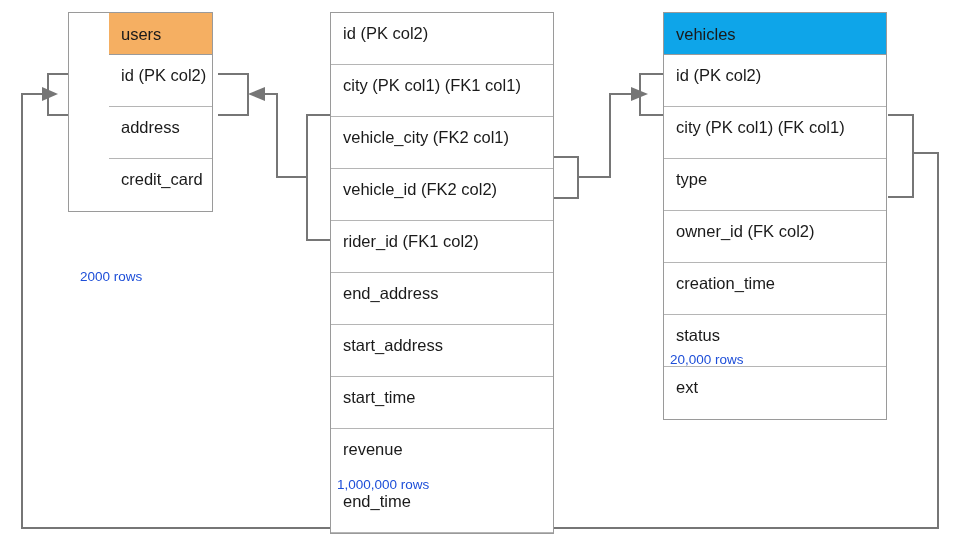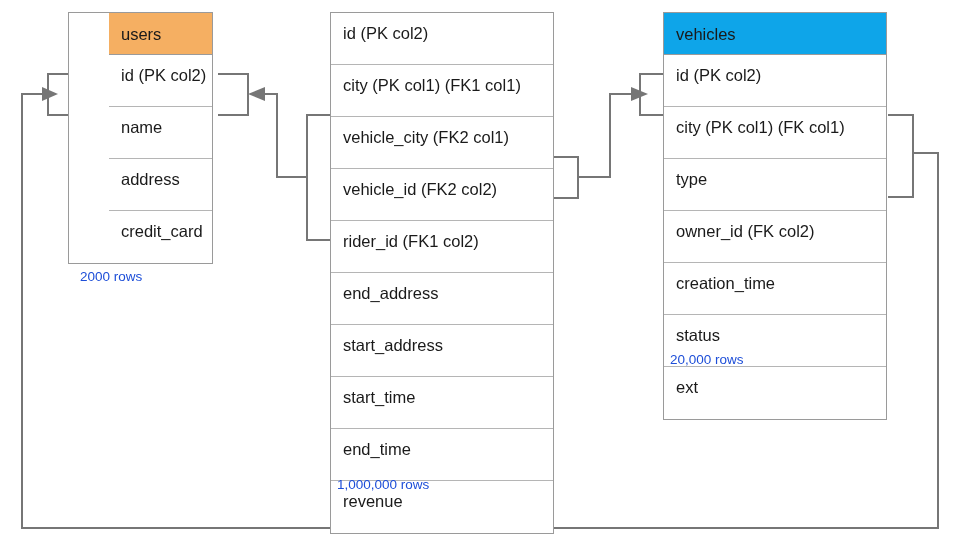--- a/index.html
+++ b/index.html
@@ -97,37 +97,36 @@
     </g>
 
     <polygon points="58,94 42,87 42,101" fill="#767676"></polygon>
     <polygon points="248,94 265,87 265,101" fill="#767676"></polygon>
     <polygon points="648,94 631,87 631,101" fill="#767676"></polygon>
   </svg>
 
   <div class="table" id="tbl-users">
     <div class="table-header" style="background-color: rgb(245, 175, 98);">users</div>
     <div class="col">id (PK col2)</div>
-    <div class="col">name</div>
     <div class="col">address</div>
     <div class="col last">credit_card</div>
   </div>
   <div class="rowcount" id="rows-users">2000 rows</div>
 
   <div class="table" id="tbl-rides">
     <div class="col">id (PK col2)</div>
     <div class="col">city (PK col1) (FK1 col1)</div>
     <div class="col">vehicle_city (FK2 col1)</div>
     <div class="col">vehicle_id (FK2 col2)</div>
     <div class="col">rider_id (FK1 col2)</div>
     <div class="col">end_address</div>
     <div class="col">start_address</div>
     <div class="col">start_time</div>
+    <div class="col last">revenue</div>
     <div class="col">end_time</div>
-    <div class="col last">revenue</div>
   </div>
   <div class="rowcount" id="rows-rides">1,000,000 rows</div>
 
   <div class="table" id="tbl-vehicles">
     <div class="table-header" style="background-color: #0ea5e9;">vehicles</div>
     <div class="col">id (PK col2)</div>
     <div class="col">city (PK col1) (FK col1)</div>
     <div class="col">type</div>
     <div class="col">owner_id (FK col2)</div>
     <div class="col">creation_time</div>

